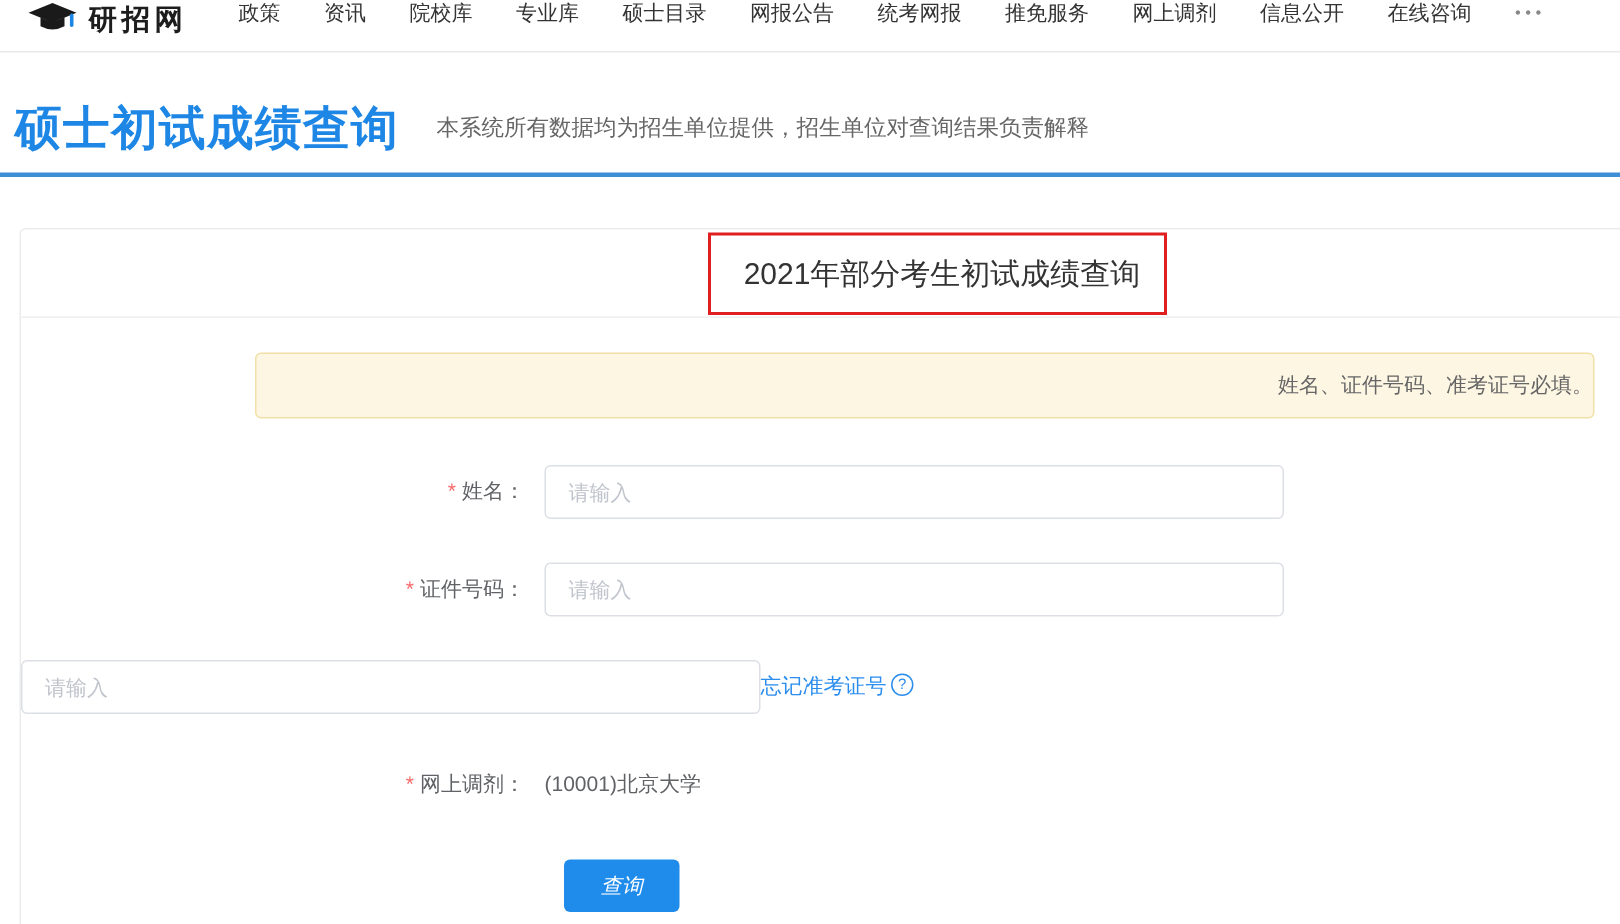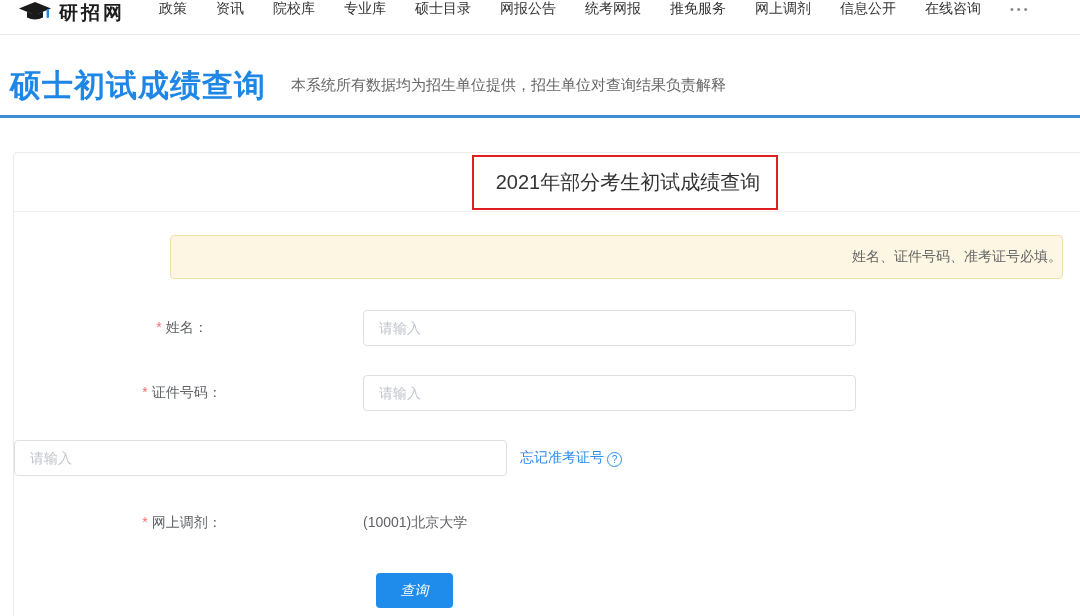--- a/index.html
+++ b/index.html
@@ -31,28 +31,28 @@
     border:2px solid #e02020; pointer-events:none; }
 
   
   .alert { margin:23px 0 0 156px; width:893px; height:44px; background:#fdf6e3;
     border:1px solid #f2e0a8; border-radius:4px; display:flex; align-items:center;
     padding-left:25px; font-size:14px; color:#666;justify-content:flex-end; }
 
   
   .form { margin-top:31px; }
   .form-row { display:flex; align-items:center; height:36px; margin-bottom:29px; }
-  .form-label { width:349px; padding-right:13px; text-align:center; font-size:14px; color:#606266; white-space:nowrap; }
+  .form-label { width:349px; padding-right:13px; text-align:right; font-size:14px; color:#606266; white-space:nowrap; }
   .req { color:#f56c6c; margin-right:4px; }
   .form-input { width:493px; height:36px; border:1px solid #dcdfe6; border-radius:4px;
     padding:0 15px; font-size:14px; color:#c2410c; outline:none; background:#fff;
     font-family:"Liberation Sans","DejaVu Sans",sans-serif; }
   .form-input::placeholder { color:#c0c4cc; }
   .form-static { font-size:14px; color:#606266; }
-  .forgot-link { margin-left:13px; display:flex; align-items:flex-end; font-size:14px;
+  .forgot-link { display:flex; align-items:flex-start; font-size:14px;
     color:#2b8ded; text-decoration:none; cursor:pointer; white-space:nowrap; }
   .q-circle { width:15px; height:15px; border:1px solid #2b8ded; border-radius:50%;
     display:inline-flex; align-items:center; justify-content:center;
     font-size:10px; margin-left:3px; }
   .btn-row { margin-top:32px; padding-left:362px; }
   .submit-btn { width:77px; height:35px; background:#1f8ceb; color:#fff; border:none;
     border-radius:4px; font-size:14px; cursor:pointer;
     font-family:"Liberation Sans","DejaVu Sans",sans-serif;font-style:italic; }
 </style>
 </head>

